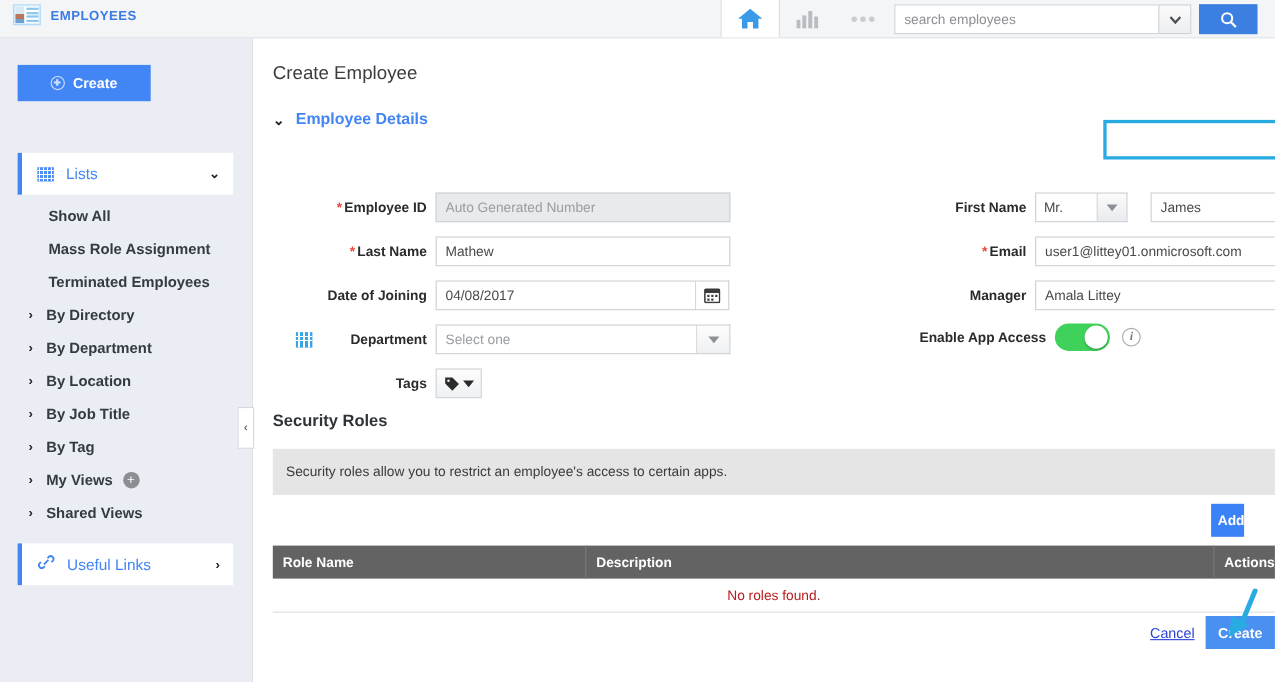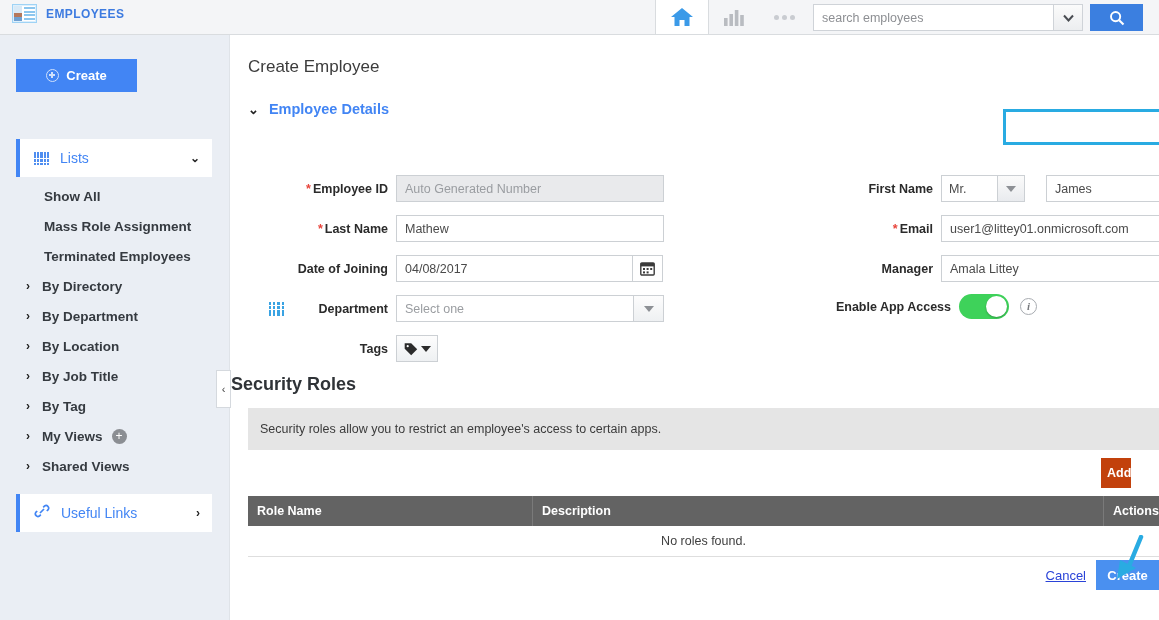--- a/index.html
+++ b/index.html
@@ -256,48 +256,48 @@
   }
   .info-icon {
     width: 17px; height: 17px; border-radius: 50%; border: 1.4px solid #a7abb0;
     color: #77797d; font-size: 11px; font-style: italic; font-weight: bold;
     text-align: center; line-height: 15px; margin-left: 11px; cursor: pointer;
     font-family: "Liberation Serif", serif;
   }
 
   
   .sec-title {
-    position: absolute; left: 0; top: 339px;
-    font-size: 18px; font-weight: bold; color: #2f3337;
+    position: absolute; left: 17px; top: 339px;
+    font-size: 15px; font-weight: bold; color: #2f3337;
   }
   .sec-note {
     position: absolute; left: 17px; top: 373px;
     width: 911px; height: 42px;
     background: #e5e5e5;
     display: flex; align-items: center; padding-left: 12px;
     font-size: 12.5px; color: #3b3b3b;
   }
   .add-btn {
     position: absolute; left: 870px; top: 423px;
-    width: 30px; height: 30px; background: #c2410c; color: #fff;
+    width: 30px; height: 30px; background: #3b82f6; color: #fff;
     border: none; cursor: pointer; font-size: 12.5px; font-weight: bold;
     font-family: "Liberation Sans", sans-serif;
   }
   .roles-table { position: absolute; left: 17px; top: 461px; width: 911px; }
   .rt-head {
     display: flex; height: 30px; background: #636363; color: #fff;
     font-size: 12.5px; font-weight: bold; align-items: center;
   }
   .rt-head > div { padding-left: 9px; }
   .rt-c1 { width: 285px; border-right: 1px solid #7a7a7a; height: 30px; display: flex; align-items: center; }
   .rt-c2 { flex: 1; border-right: 1px solid #7a7a7a; height: 30px; display: flex; align-items: center; }
   .rt-c3 { width: 55px; height: 30px; display: flex; align-items: center; }
   .rt-empty {
     height: 31px; display: flex; align-items: center; justify-content: center;
-    font-size: 12.5px; color: #404040; border-bottom: 1px solid #dedede;
+    font-size: 12.5px; color: #b91c1c; border-bottom: 1px solid #dedede;
   }
 
   .footer-actions {
     position: absolute; left: 17px; top: 525px; width: 911px;
     display: flex; align-items: center; justify-content: flex-end; gap: 10px;
   }
   .cancel-link {
     color: #2a43d8; font-size: 13px; text-decoration: underline; cursor: pointer;
   }
   .create-submit {

